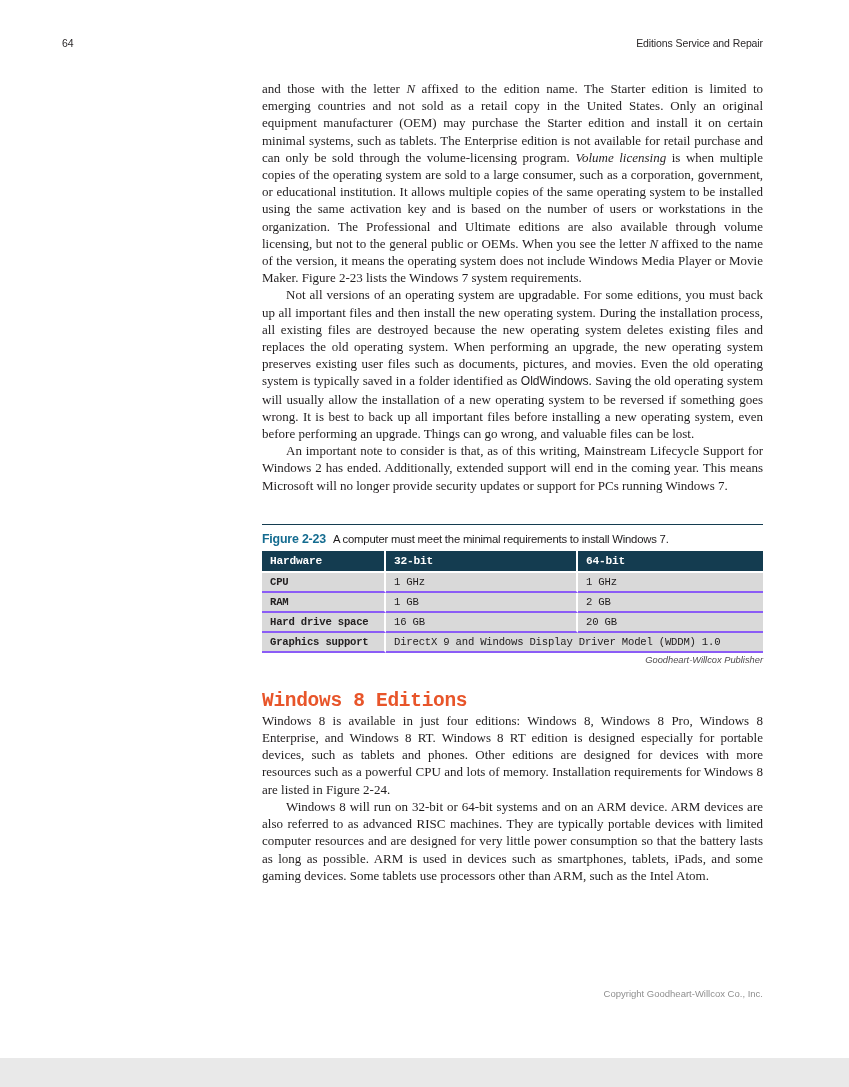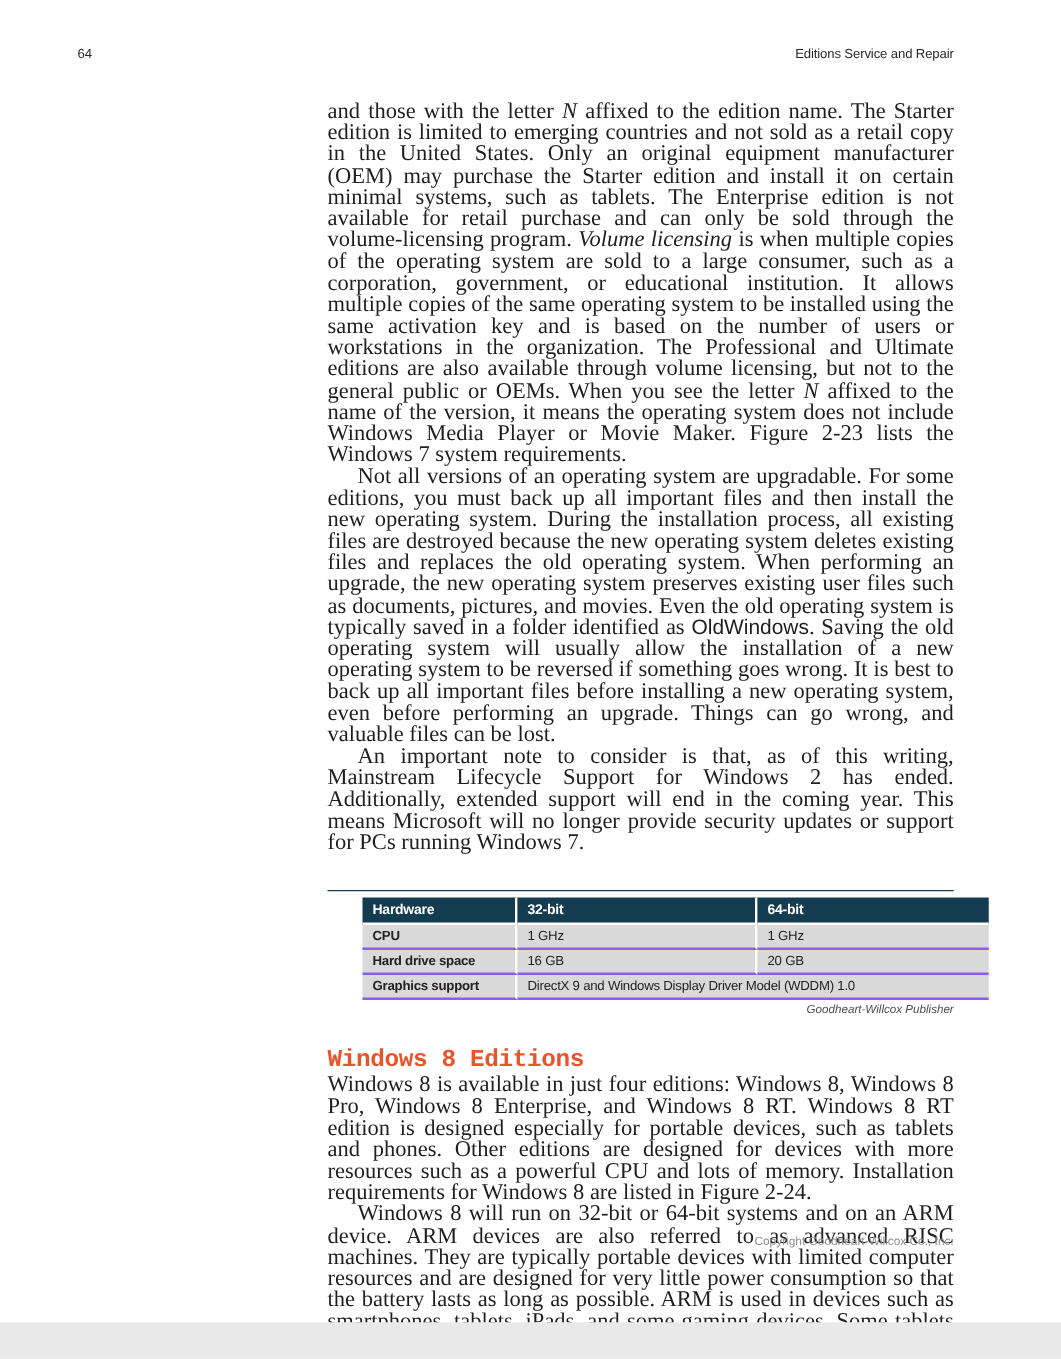--- a/index.html
+++ b/index.html
@@ -27,21 +27,21 @@
   .content {
     position: absolute;
     left: 262px;
     top: 80px;
     width: 501px;
   }
   p.body-par {
     margin: 0;
     text-align: justify;
     font-family: "Liberation Serif", serif;
-    font-size: 18px;
+    font-size: 13px;
     line-height: 17.2px;
     color: #201d1e;
   }
   p.body-par.indent { text-indent: 24px; }
   .seg-italic { font-style: italic; }
   .seg-sans { font-family: "Liberation Sans", sans-serif; font-size: 0.93em; }
 
   .figure-block { margin-top: 30px; }
   .figure-rule {
     height: 0;
@@ -59,23 +59,22 @@
     font-size: 12.4px;
     color: var(--figure_label_teal, #156C90);
     margin-right: 7px;
   }
   table.req-table {
     margin-top: 5px;
     width: 100%;
     border-collapse: separate;
     border-spacing: 0;
     table-layout: fixed;
-    font-family: Liberation Sans, sans-serif;
+    font-family: Liberation Mono, monospace;
     letter-spacing: -0.2px;
-    margin-left: 28px;
   }
   table.req-table th {
     background: var(--table_header_bg, #143C50);
     color: #ffffff;
     text-align: left;
     font-weight: bold;
     font-size: 11.2px;
     padding: 4px 8px;
     border-bottom: 2px solid #fff;
   }
@@ -130,39 +129,47 @@
   </div>
 
   <div class="content">
 
     <p class="body-par"><span>and those with the letter </span><span class="seg-italic">N</span><span> affixed to the edition name. The Starter edition is limited to emerging countries and not sold as a retail copy in the United States. Only an original equipment manufacturer (OEM) may purchase the Starter edition and install it on certain minimal systems, such as tablets. The Enterprise edition is not available for retail purchase and can only be sold through the volume-licensing program. </span><span class="seg-italic">Volume licensing</span><span> is when multiple copies of the operating system are sold to a large consumer, such as a corporation, government, or educational institution. It allows multiple copies of the same operating system to be installed using the same activation key and is based on the number of users or workstations in the organization. The Professional and Ultimate editions are also available through volume licensing, but not to the general public or OEMs. When you see the letter </span><span class="seg-italic">N</span><span> affixed to the name of the version, it means the operating system does not include Windows Media Player or Movie Maker. Figure 2-23 lists the Windows 7 system requirements.</span></p>
     <p class="body-par indent"><span>Not all versions of an operating system are upgradable. For some editions, you must back up all important files and then install the new operating system. During the installation process, all existing files are destroyed because the new operating system deletes existing files and replaces the old operating system. When performing an upgrade, the new operating system preserves existing user files such as documents, pictures, and movies. Even the old operating system is typically saved in a folder identified as </span><span class="seg-sans">OldWindows</span><span>. Saving the old operating system will usually allow the installation of a new operating system to be reversed if something goes wrong. It is best to back up all important files before installing a new operating system, even before performing an upgrade. Things can go wrong, and valuable files can be lost.</span></p>
     <p class="body-par indent"><span>An important note to consider is that, as of this writing, Mainstream Lifecycle Support for Windows 2 has ended. Additionally, extended support will end in the coming year. This means Microsoft will no longer provide security updates or support for PCs running Windows 7.</span></p>
 
     <div class="figure-block">
       <div class="figure-rule"></div>
+      <div class="figure-caption">
+        <span class="figure-label">Figure 2-23</span><span>A computer must meet the minimal requirements to install Windows 7.</span>
+      </div>
 
       <table class="req-table">
         <colgroup>
           <col style="width:124px">
           <col style="width:192px">
           <col style="width:185px">
         </colgroup>
         <thead>
           <tr>
             <th>Hardware</th>
             <th>32-bit</th>
             <th>64-bit</th>
           </tr>
         </thead>
         <tbody>
           <tr>
             <td class="row-label gap">CPU</td>
             <td class="gap">1 GHz</td>
             <td>1 GHz</td>
+          </tr>
+          <tr>
+            <td class="row-label gap">RAM</td>
+            <td class="gap">1 GB</td>
+            <td>2 GB</td>
           </tr>
           <tr>
             <td class="row-label gap">Hard drive space</td>
             <td class="gap">16 GB</td>
             <td>20 GB</td>
           </tr>
           <tr>
             <td class="row-label gap">Graphics support</td>
             <td colspan="2">DirectX 9 and Windows Display Driver Model (WDDM) 1.0</td>
           </tr>

